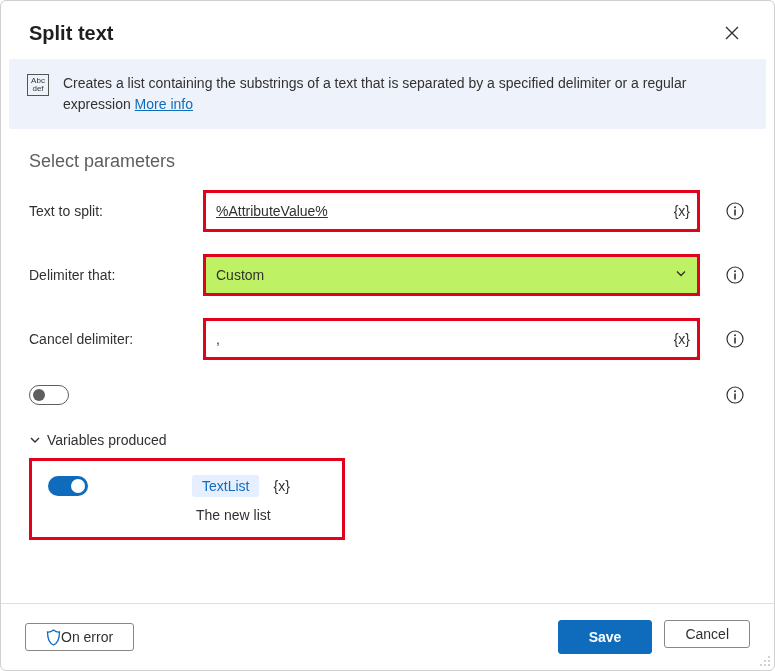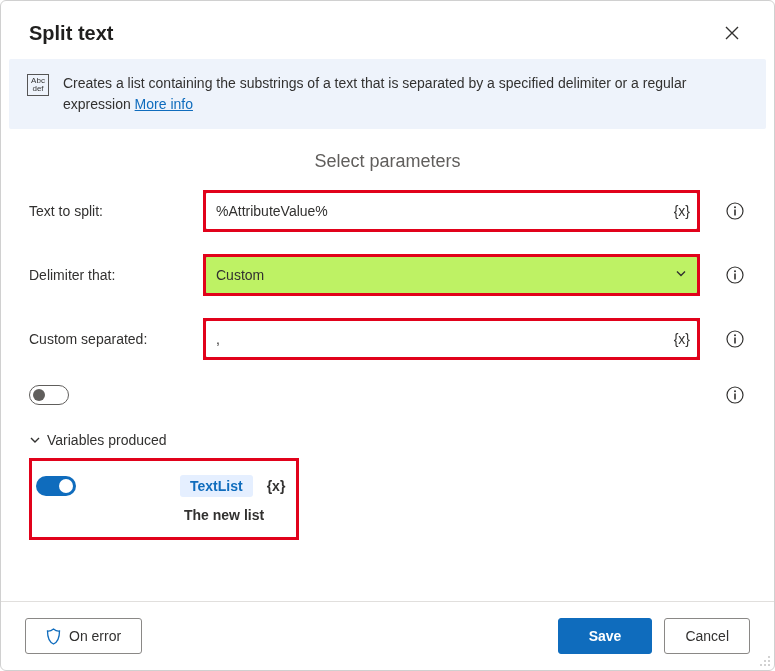--- a/index.html
+++ b/index.html
@@ -66,21 +66,20 @@
   .more-info { color: #0f6cbd; text-decoration: underline; cursor: pointer; }
   .body {
     padding: 22px 28px 10px 28px;
     flex: 1;
     overflow: auto;
   }
   .section-title {
     font-size: 18px;
     color: #605e5c;
     margin-bottom: 20px;
-    text-align: center;
   }
   .row {
     display: flex;
     align-items: center;
     margin-bottom: 26px;
     gap: 26px;
   }
   .row-label {
     width: 150px;
     flex-shrink: 0;
@@ -93,20 +92,21 @@
   .text-input {
     width: 100%;
     height: 38px;
     border: 1px solid #8a8886;
     border-radius: 2px;
     padding: 4px 36px 4px 10px;
     font-size: 14px;
     font-family: inherit;
     color: #323130;
     background: #fff;
+    text-decoration: underline;
   }
   .select-input {
     width: 100%;
     height: 38px;
     border: 1px solid #8a8886;
     border-radius: 2px;
     padding: 4px 36px 4px 10px;
     font-size: 14px;
     font-family: inherit;
     color: #323130;
@@ -174,23 +174,22 @@
   }
   .vars-header {
     display: flex;
     align-items: center;
     gap: 6px;
     cursor: pointer;
     margin-bottom: 10px;
   }
   .vars-box {
     border: 3px solid #e1021b;
-    padding: 14px 4px;
-    width: 270px;
-    font-weight: bold;
+    padding: 14px 16px;
+    width: 316px;
   }
   .var-row1 {
     display: flex;
     align-items: center;
     gap: 14px;
     margin-bottom: 10px;
   }
   .var-chip {
     background: #e5efff;
     color: #0f6cbd;
@@ -208,29 +207,28 @@
     color: #323130;
   }
   .footer {
     border-top: 1px solid #e1dfdd;
     padding: 16px 24px;
     display: flex;
     align-items: center;
     justify-content: space-between;
   }
   .btn {
-    height: 36px;
+    height: 28px;
     padding: 0 20px;
     border-radius: 3px;
     font-size: 14px;
     font-family: inherit;
     cursor: pointer;
     display: inline-flex;
     align-items: center;
-    gap: 8px;
     border: 1px solid #8a8886;
     background: #fff;
     color: #323130;
   }
   .btn-primary {
     background: #0f6cbd;
     color: #fff;
     border-color: #0f6cbd;
     font-weight: 600;
     padding: 16px 30px;
@@ -300,21 +298,21 @@
       <div class="info-icon">
         <svg width="18" height="18" viewBox="0 0 18 18">
             <circle cx="9" cy="9" r="8" fill="none" stroke="#323130" stroke-width="1.2"></circle>
             <circle cx="9" cy="5.2" r="1" fill="#323130"></circle>
             <rect x="8.2" y="7.5" width="1.6" height="6" fill="#323130"></rect>
           </svg>
       </div>
     </div>
 
     <div class="row">
-      <div class="row-label">Custom separated:</div>
+      <div class="row-label">Cancel delimiter:</div>
       <div class="field-wrap highlight-red">
         <input class="text-input" value="," style="">
         <span class="var-token">{x}</span>
       </div>
       <div class="info-icon">
         <svg width="18" height="18" viewBox="0 0 18 18">
             <circle cx="9" cy="9" r="8" fill="none" stroke="#323130" stroke-width="1.2"></circle>
             <circle cx="9" cy="5.2" r="1" fill="#323130"></circle>
             <rect x="8.2" y="7.5" width="1.6" height="6" fill="#323130"></rect>
           </svg>

